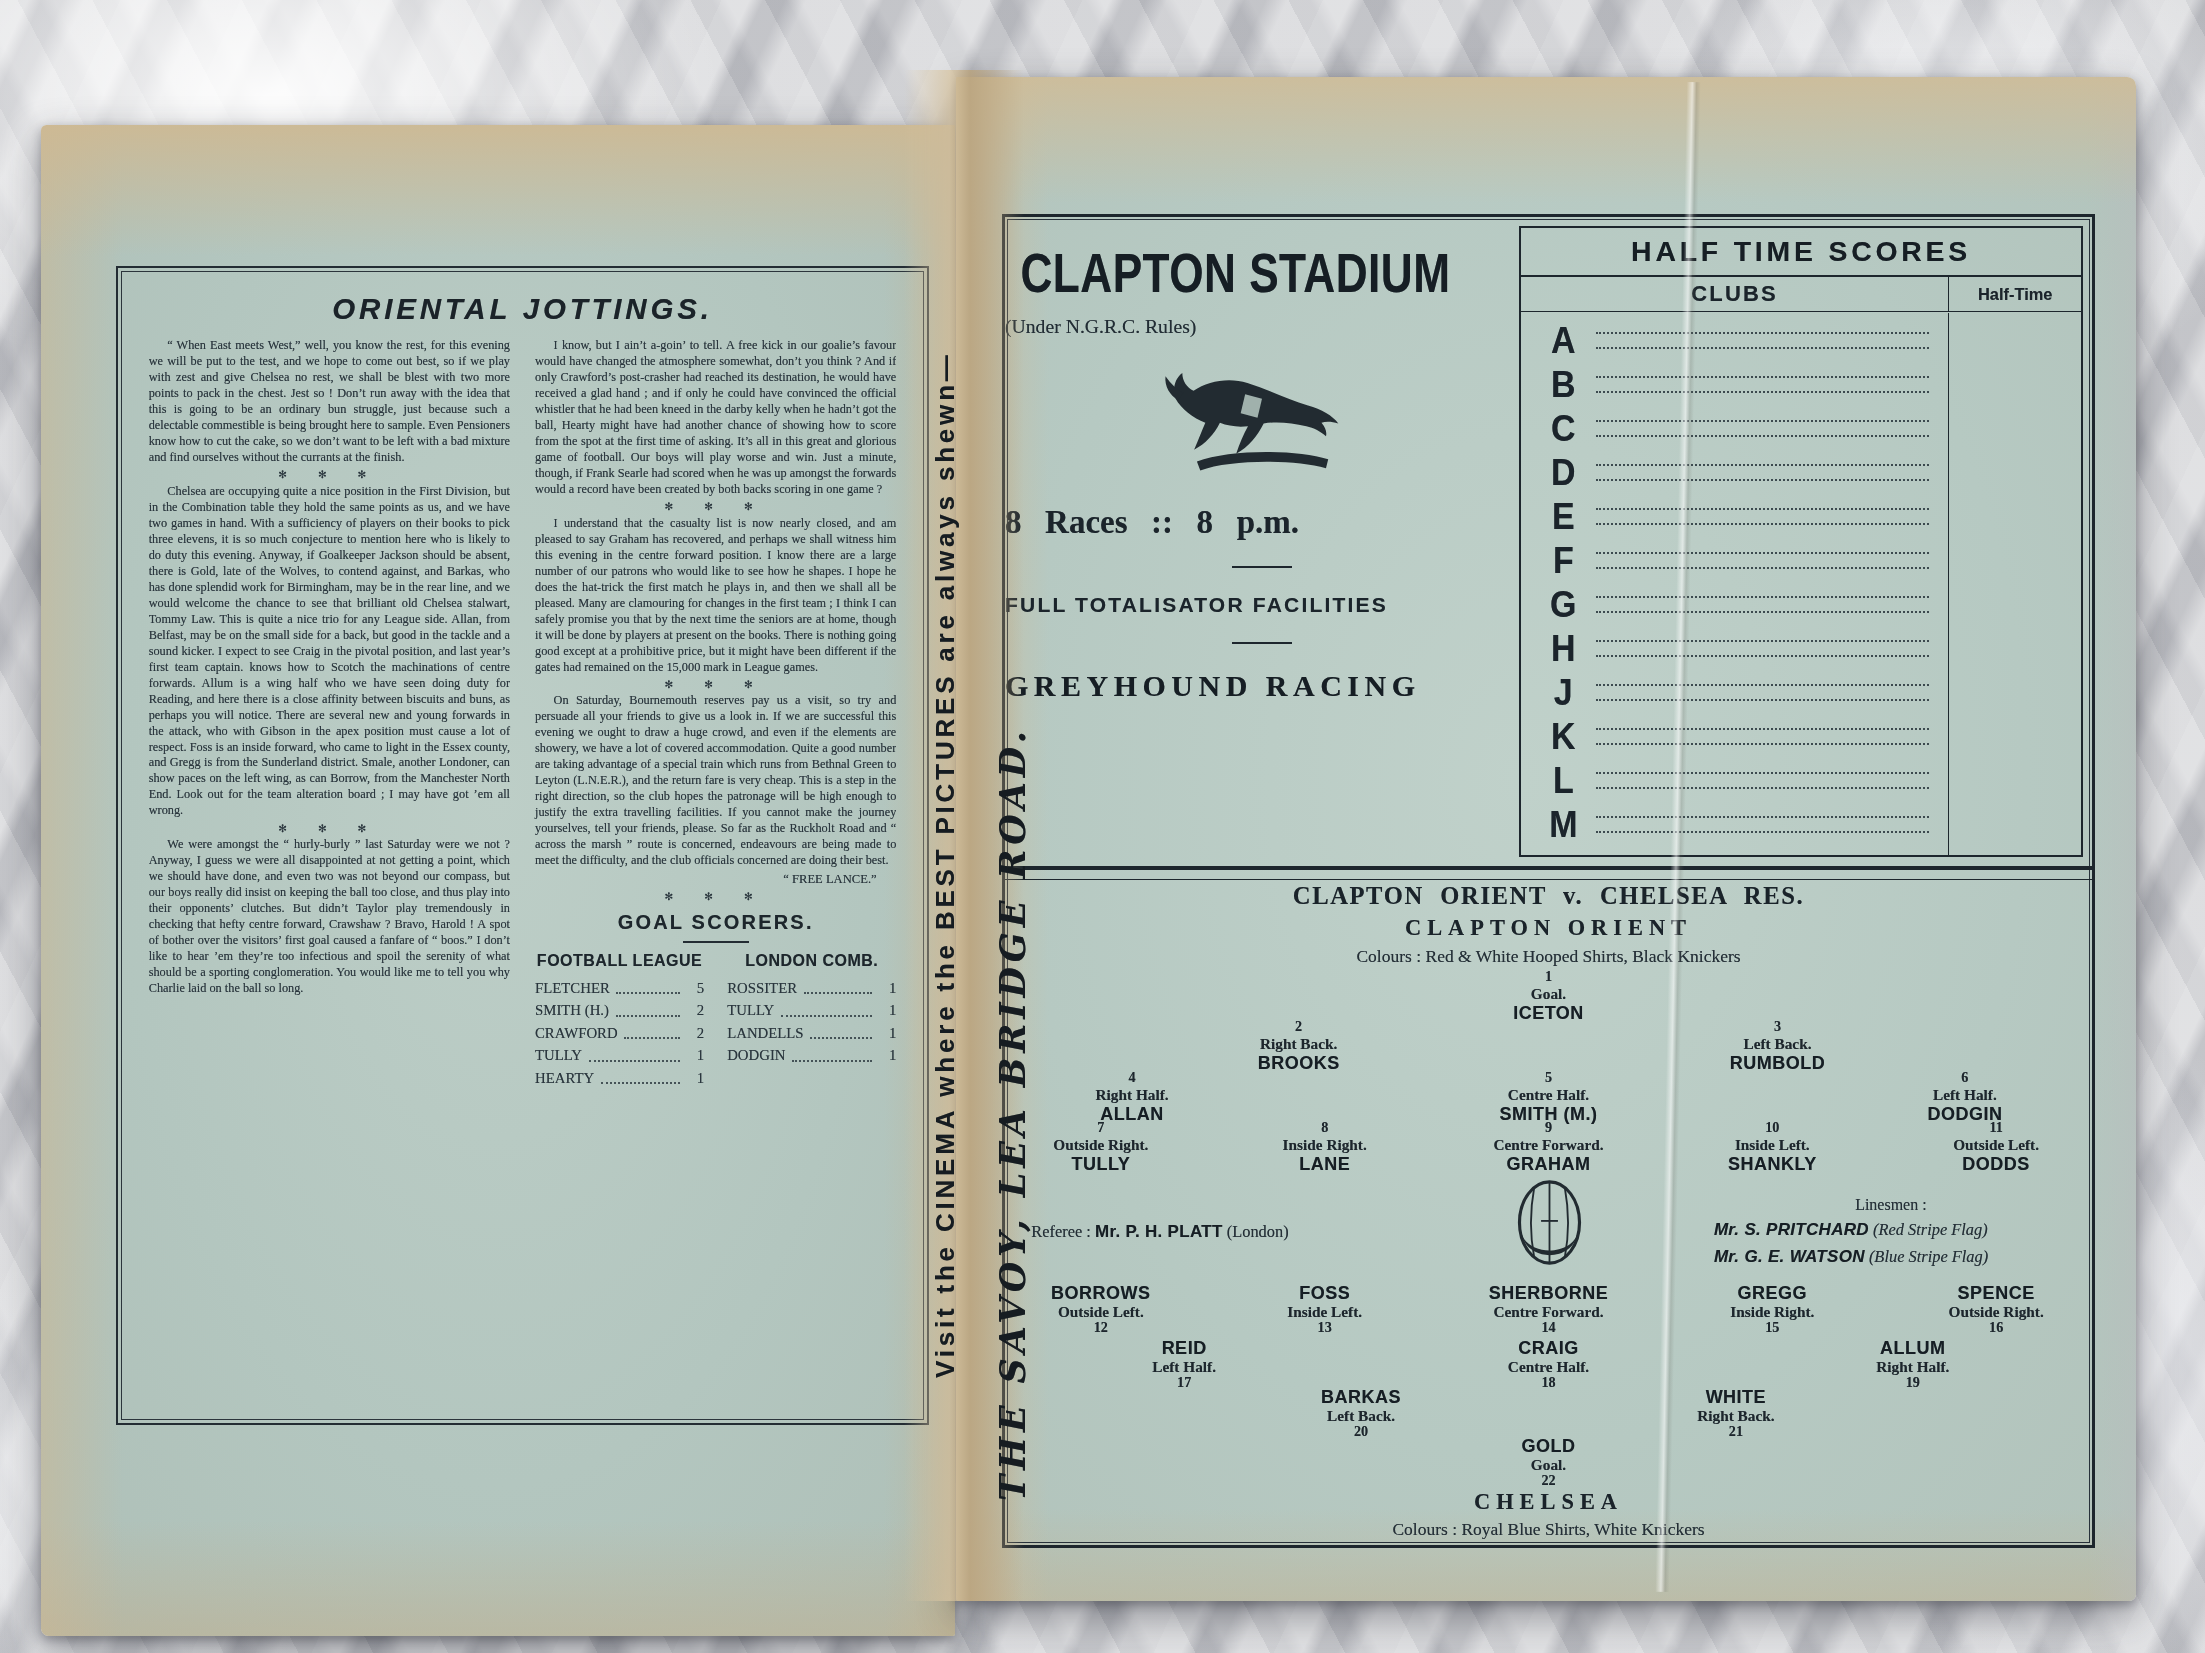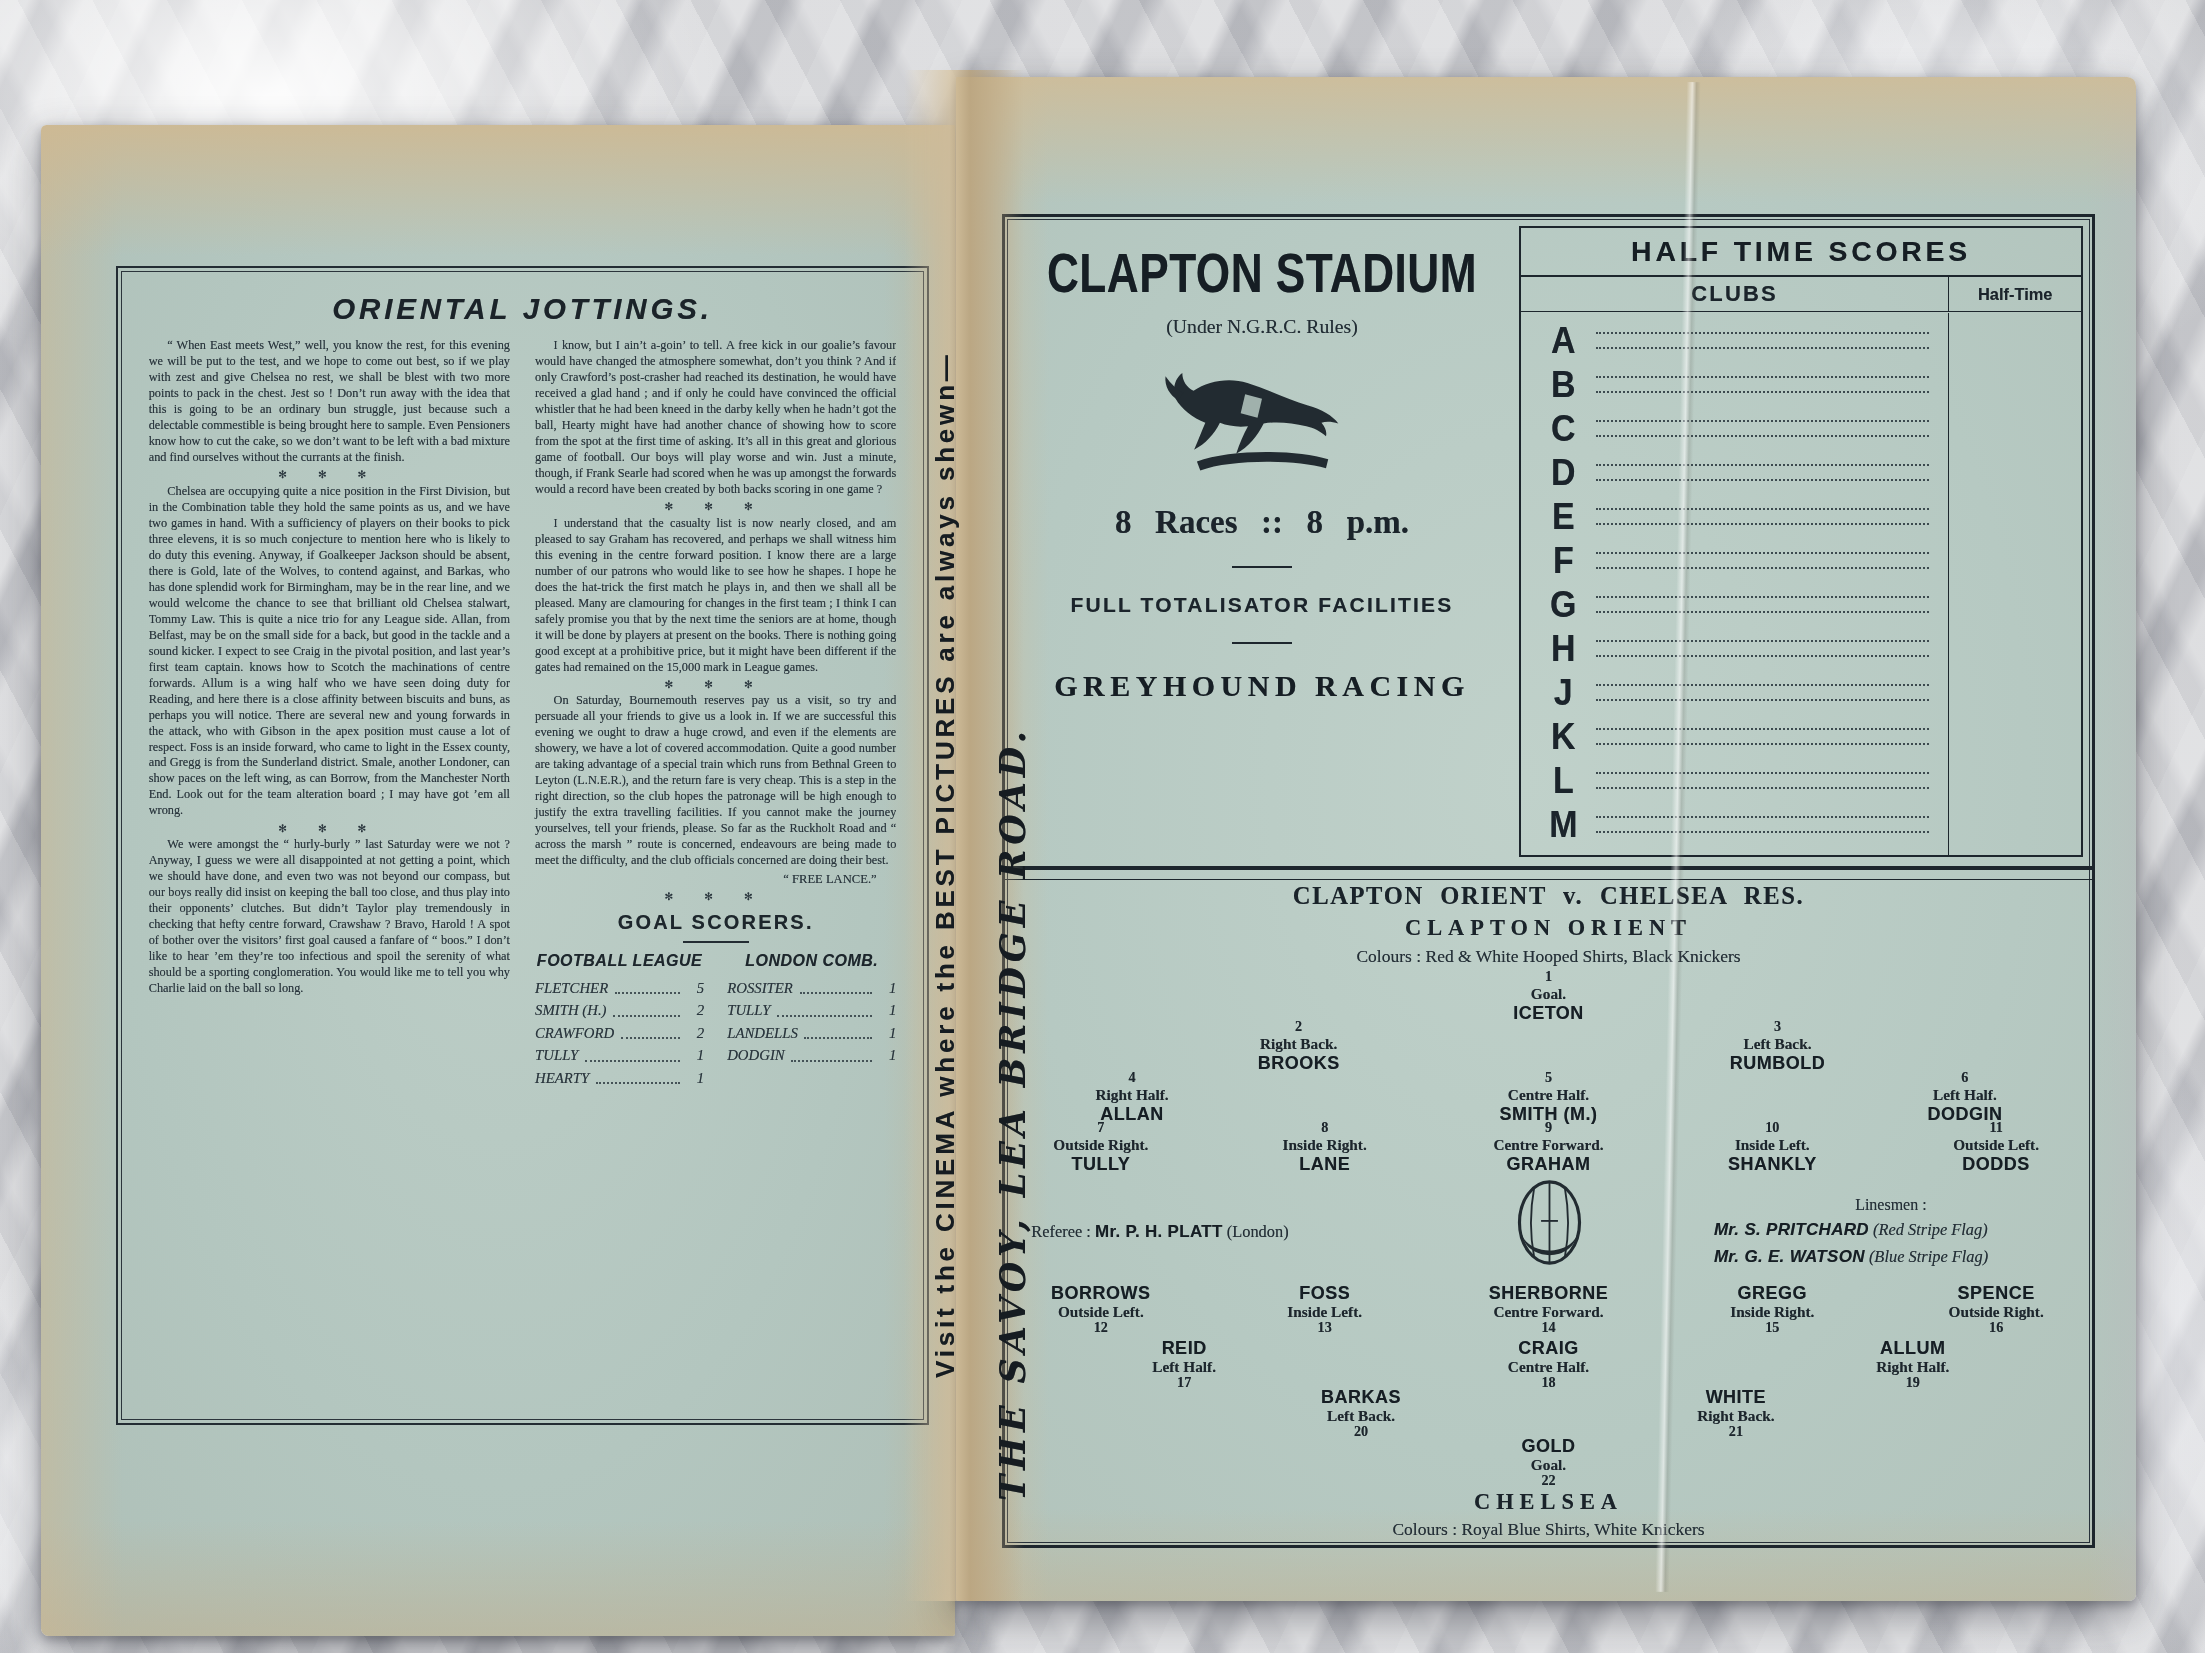--- a/index.html
+++ b/index.html
@@ -56,40 +56,40 @@
     font-size:29.5px;letter-spacing:3.8px;color:#1b2329;margin:3.3px 0 12px;
   }
   .columns{display:flex;gap:25px;height:1061px;overflow:hidden;}
   .col{flex:1;text-align:justify;font-size:12.3px;line-height:1.3;color:#2a363e;}
   .col p{margin:0 0 2.2px;text-indent:18.6px;}
   .stars{text-align:center;text-indent:0 !important;letter-spacing:14.2px;font-size:10.4px;margin:7.7px 0 6.6px;color:#2a363e;}
   .signoff{text-align:right;text-indent:0 !important;padding-right:19.7px;font-size:12.6px;margin-top:4.4px;}
   .gs{margin-top:5.5px;}
   .gs-title{text-align:center;font-family:"Liberation Sans",sans-serif;font-weight:bold;font-size:20px;letter-spacing:2.2px;color:#1d262c;}
   .gs-rule{width:66px;border-top:2.2px solid #232c33;margin:5.5px auto 8.8px;}
-  .gs-cols{display:flex;gap:23px;font-style:italic;}
+  .gs-cols{display:flex;gap:23px;}
   .gs-col{flex:1;}
   .gs-head{text-align:center;font-family:"Liberation Sans",sans-serif;font-weight:bold;font-size:16px;letter-spacing:0.5px;color:#1d262c;margin-bottom:6.6px;}
   .gs-row{display:flex;align-items:flex-end;font-size:14.8px;margin-bottom:3.3px;}
   .gs-name{white-space:nowrap;}
   .gs-dots{flex:1;border-bottom:2.2px dotted rgba(40,52,60,.8);margin:0 5.5px 3.8px 6.6px;}
   .gs-val{width:18.6px;text-align:right;}
 
   
   .spine-line{position:absolute;z-index:5;white-space:nowrap;transform:rotate(-90deg);transform-origin:left top;color:#161c21;}
   .spine-1{left:930px;top:1378px;font-family:"Liberation Sans",sans-serif;font-weight:bold;font-size:26px;letter-spacing:3.8px;}
   .spine-2{left:992px;top:1501px;font-family:"DejaVu Serif",serif;font-weight:bold;font-style:italic;font-size:35px;letter-spacing:4.9px;}
 
   
   .rp-box{position:absolute;left:46px;top:137px;width:1087px;height:1328px;border:3.3px solid #1d262d;}
   .rp-box::before{content:"";position:absolute;inset:2.2px;border:1.1px solid #27313a;pointer-events:none;}
   .rp-top{position:absolute;left:0;top:0;right:0;height:649px;}
   .rp-divider{position:absolute;left:0;right:0;top:649px;height:8.8px;border-top:4.4px solid #1d262d;border-bottom:1.6px solid #1d262d;}
 
-  .ad{position:absolute;left:0;top:0;width:514px;height:100%;text-align:center;padding-top:28.4px;box-sizing:border-box;}
+  .ad{position:absolute;left:0;top:0;width:514px;height:100%;padding-top:28.4px;box-sizing:border-box;}
   .ad-title{font-family:"Liberation Sans",sans-serif;font-weight:bold;font-size:47px;letter-spacing:0.5px;color:#161e24;transform:scale(.94,1.18);transform-origin:center;white-space:nowrap;}
   .ad-sub{font-size:19.7px;margin-top:14.2px;color:#222d35;}
   .ad-dog{margin:12px auto 3.3px;display:block;}
   .ad-days{font-weight:bold;font-size:34px;line-height:1.28;color:#1b242b;letter-spacing:1.1px;}
   .ad-races{font-weight:bold;font-size:33px;margin-top:24px;color:#1b242b;word-spacing:15.3px;}
   .ad-rule{width:60px;border-top:2.7px solid #1d262d;margin:25px auto;}
   .ad-fac{font-family:"Liberation Sans",sans-serif;font-weight:bold;font-size:21px;letter-spacing:2.2px;color:#1b242b;}
   .ad-racing{font-weight:bold;font-variant:small-caps;font-size:30px;letter-spacing:5.5px;color:#161e24;margin-top:22px;}
 
   .ht{position:absolute;left:514px;right:8.8px;top:8.8px;bottom:8.8px;border:2.7px solid #1d262d;}

